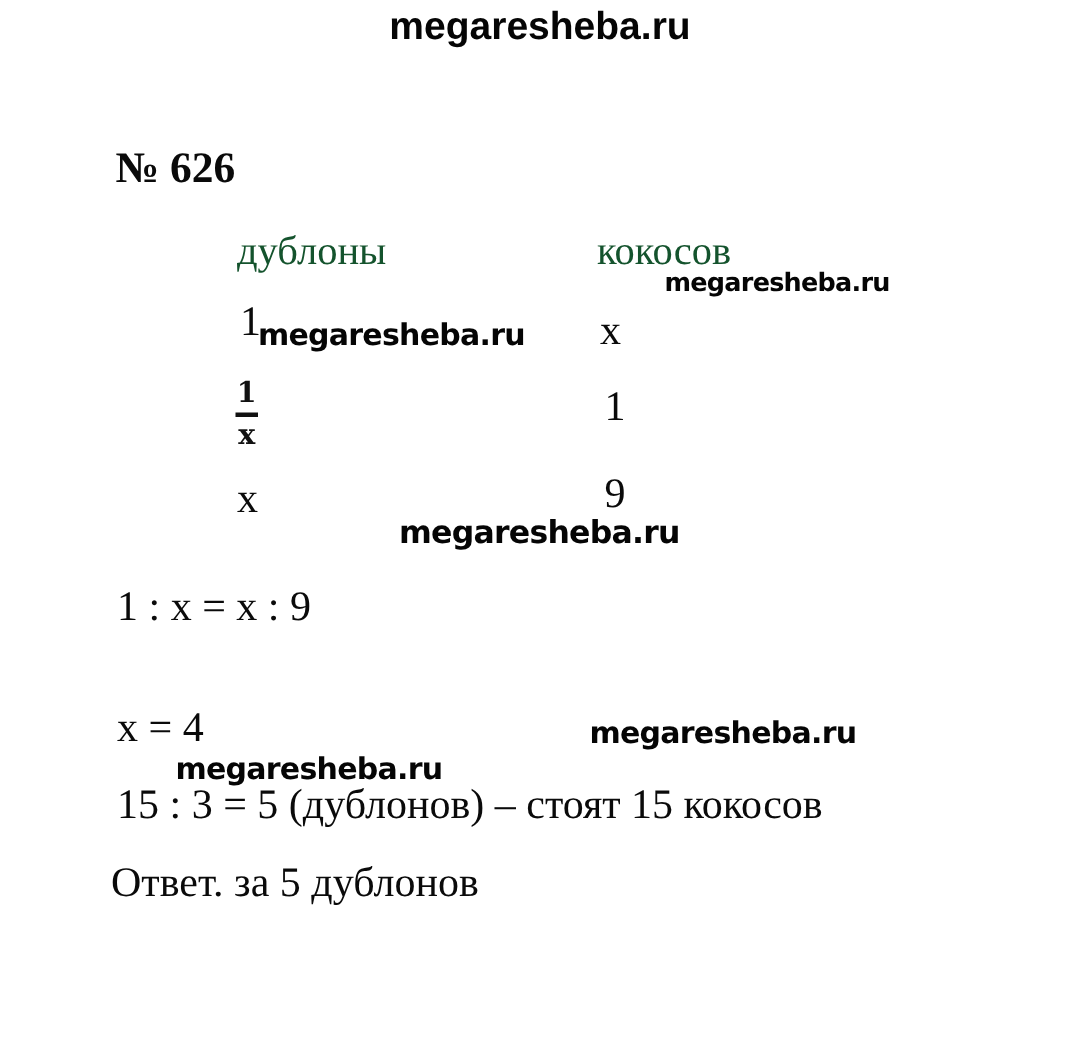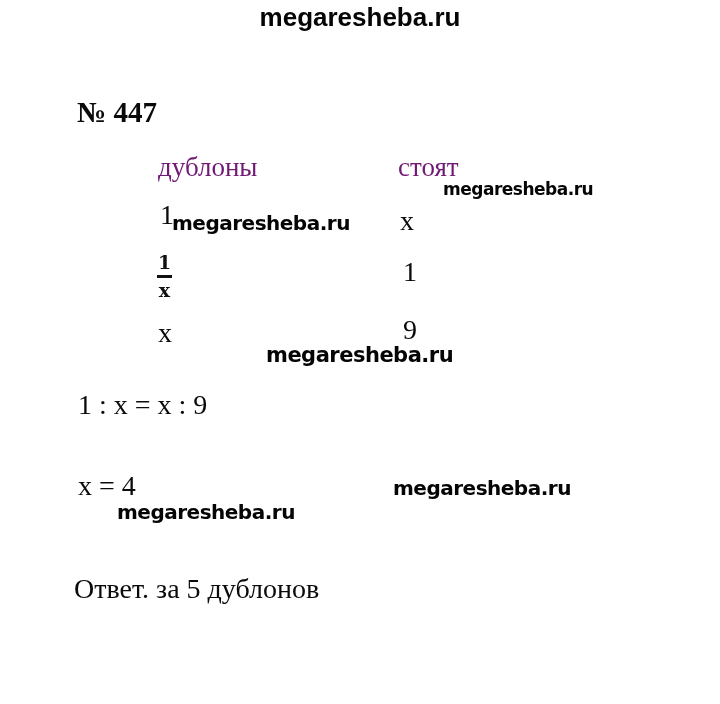--- a/index.html
+++ b/index.html
@@ -20,21 +20,21 @@
   
   .serif {
     font-family: "Liberation Serif", "DejaVu Serif", serif;
     font-size: 28px;
     line-height: 1.15;
     color: #0a0a0a;
   }
   .header-serif {
     font-family: "Liberation Serif", "DejaVu Serif", serif;
     font-size: 27px;
-    color: #701a75;
+    color: #14532d;
   }
   .problem-number {
     font-family: "Liberation Serif", "DejaVu Serif", serif;
     font-size: 29px;
     font-weight: bold;
     color: #0a0a0a;
   }
 
   
   .wm {
@@ -78,24 +78,24 @@
     left: -1px;
   }
 </style>
 </head>
 <body>
 
 <div id="page">
 
   <div class="abs wm-top" style="left:0; top:2px;">megaresheba.ru</div>
 
-  <div class="abs problem-number" style="left:77px; top:96px;">№ 447</div>
+  <div class="abs problem-number" style="left:77px; top:96px;">№ 626</div>
 
   <div class="abs header-serif" style="left:158px; top:152px;">дублоны</div>
-  <div class="abs header-serif" style="left:398px; top:152px;">стоят</div>
+  <div class="abs header-serif" style="left:398px; top:152px;">кокосов</div>
 
   <div class="abs wm" style="left:443px; top:179px; font-size:17px;">megaresheba.ru</div>
 
   <div class="abs serif" style="left:160px; top:199px;">1</div>
   <div class="abs wm" style="left:172px; top:211px; font-size:20px;">megaresheba.ru</div>
   <div class="abs serif" style="left:400px; top:205px;">x</div>
 
   <div class="abs fraction" style="left:157px; top:253px;">
     <span class="num">1</span>
     <span class="bar"></span>
@@ -109,17 +109,18 @@
   <div class="abs wm" style="left:266px; top:343px; font-size:21px;">megaresheba.ru</div>
 
   <div class="abs serif" style="left:78px; top:389px;">1 : x = x : 9</div>
 
 
   <div class="abs serif" style="left:78px; top:470px;">x = 4</div>
 
   <div class="abs wm" style="left:393px; top:476px; font-size:20px;">megaresheba.ru</div>
   <div class="abs wm" style="left:117px; top:500px; font-size:20px;">megaresheba.ru</div>
 
+  <div class="abs serif" style="left:78px; top:521px;">15 : 3 = 5 (дублонов) – стоят 15 кокосов</div>
 
   <div class="abs serif" style="left:74px; top:573px;">Ответ. за 5 дублонов</div>
 
 
 </div>
 
 </body></html>

